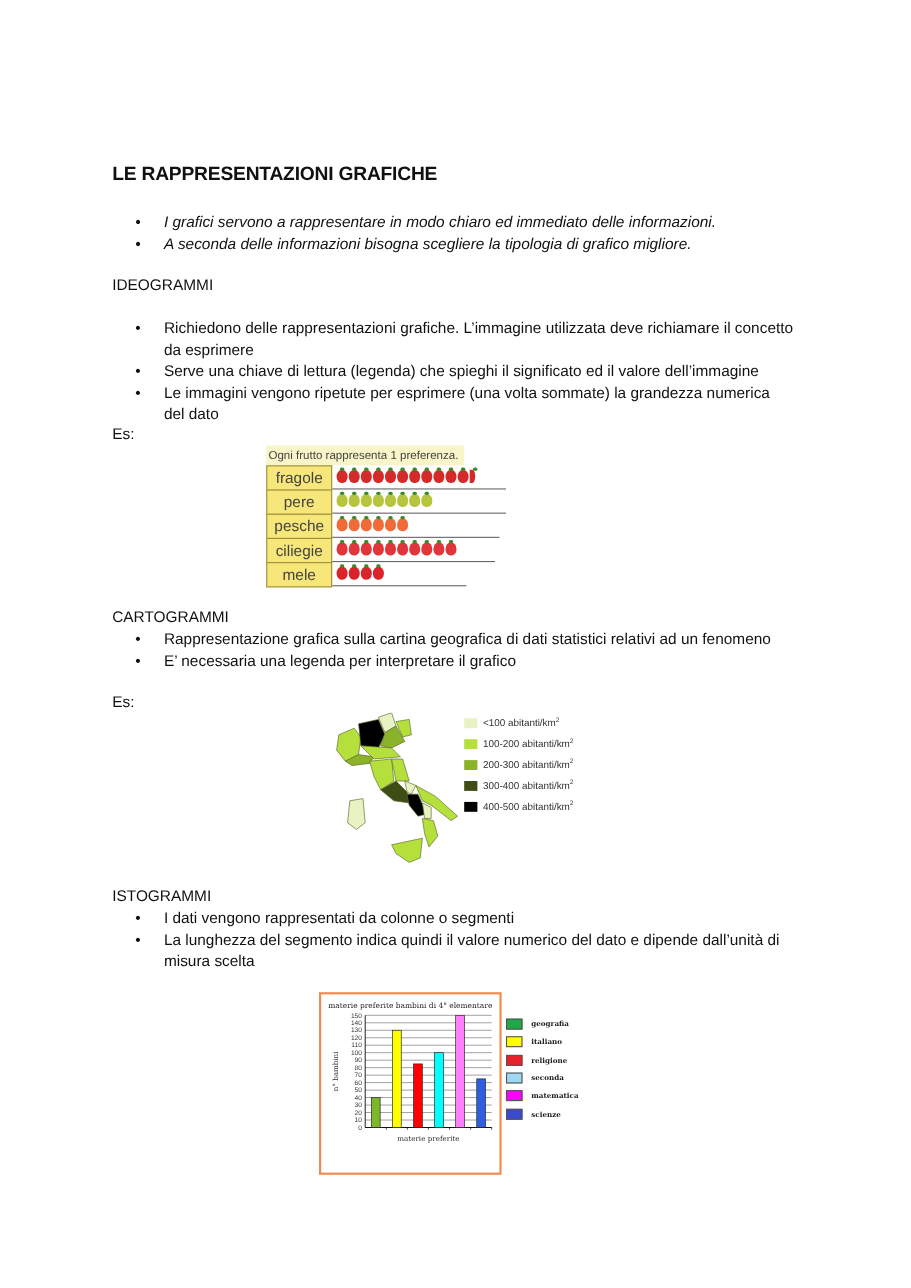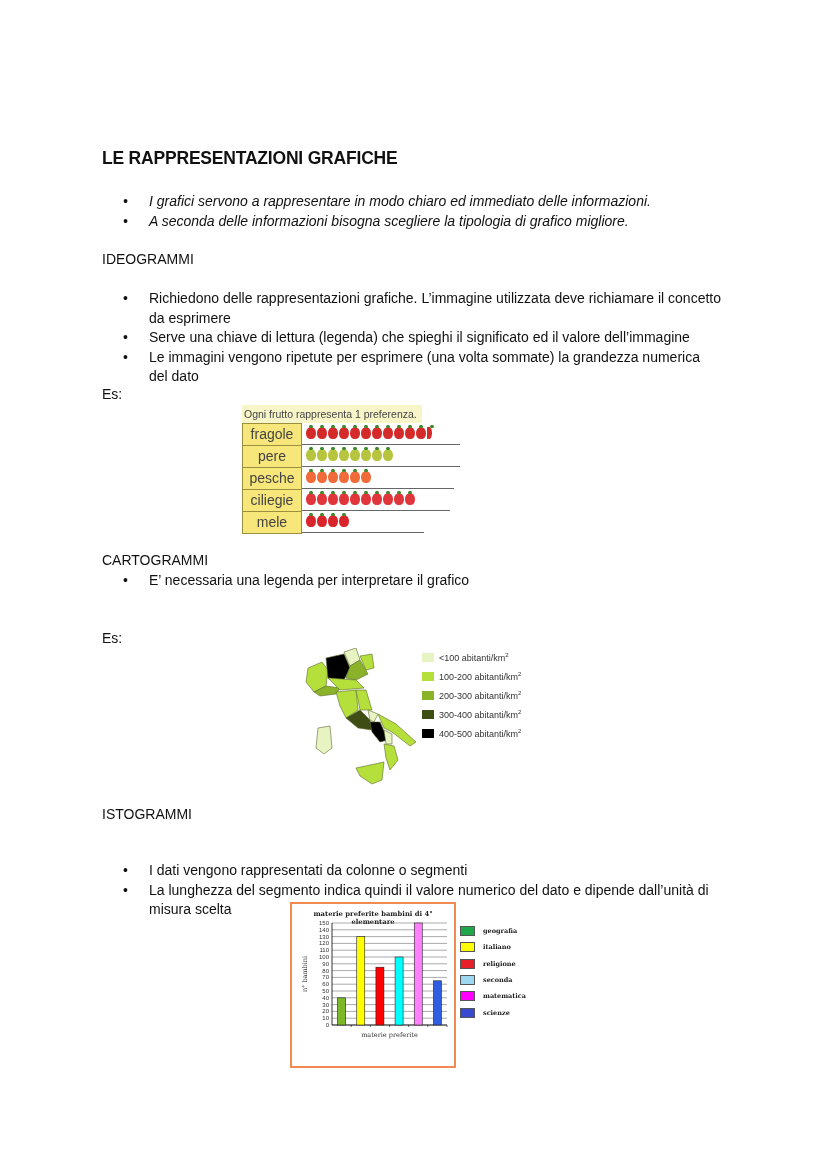--- a/index.html
+++ b/index.html
@@ -22,21 +22,21 @@
   .fruit::after { content:""; position:absolute; left:3px; top:-2px; width:4px; height:3px; background:#3a8a2a; border-radius:2px; }
 
   
   .map { position:absolute; left:300px; top:648px; width:240px; height:140px; }
   .legend-item { position:absolute; left:122px; display:flex; align-items:center; font-size:9px; color:#333; }
   .legend-sw { width:12px; height:9px; margin-right:5px; }
   .legend-item sup { font-size:6px; }
 
   
   .hist { position:absolute; left:290px; top:902px; width:166px; height:166px; border:2px solid #f08a50; background:#fff; box-sizing:border-box; }
-  .hist-title { position:absolute; left:0; top:6px; width:100%; text-align:center; font-family:"DejaVu Serif", serif; font-weight:bold; font-size:6.8px; color:#222; }
+  .hist-title { position:absolute; left:0; top:6px; width:100%; text-align:center; font-family:"DejaVu Serif", serif; font-weight:normal; font-size:6.8px; color:#222; }
   .hist-legend { position:absolute; left:170px; top:26px; }
   .hl-item { position:absolute; left:0; display:flex; align-items:center; font-family:"DejaVu Serif", serif; font-weight:bold; font-size:6.5px; color:#222; white-space:nowrap; }
   .hl-sw { width:13px; height:8px; margin-right:8px; border:0.5px solid #555; }
 </style>
 </head>
 <body>
 
 <h1>LE RAPPRESENTAZIONI GRAFICHE</h1>
 
 <ul style="left:102px; top:192px; width:640px;font-style:italic;">
@@ -123,20 +123,21 @@
           <span class="fruit" style="background: rgb(216, 36, 42);"></span>
           <span class="fruit" style="background: rgb(216, 36, 42);"></span>
         </div>
         <div class="ideo-line" style="top: 21px; width: 122px;"></div>
       </div>
     </div>
 </div>
 
 <div class="section" style="top:552px;">CARTOGRAMMI</div>
 <ul style="left:102px; top:571px; width:640px;">
+  <li>Rappresentazione grafica sulla cartina geografica di dati statistici relativi ad un fenomeno</li>
   <li>E’ necessaria una legenda per interpretare il grafico</li>
 </ul>
 <div class="es" style="top:630px;">Es:</div>
 
 <div class="map">
   <svg width="120" height="140" viewBox="0 0 120 140">
 
     <path d="M8 20 L22 14 L28 22 L26 38 L14 44 L6 34 Z" fill="#b5e03c" stroke="#5a6a2a" stroke-width="0.6"></path>
     <path d="M26 10 L44 6 L50 20 L44 32 L28 30 Z" fill="#000" stroke="#5a6a2a" stroke-width="0.6"></path>
     <path d="M44 4 L56 0 L60 12 L50 18 Z" fill="#e8f3c4" stroke="#5a6a2a" stroke-width="0.6"></path>
@@ -174,21 +175,21 @@
         <span>300-400 abitanti/km<sup>2</sup></span>
       </div>
       <div class="legend-item" style="top: 80px;">
         <span class="legend-sw" style="background: rgb(0, 0, 0);"></span>
         <span>400-500 abitanti/km<sup>2</sup></span>
       </div>
     </div>
 </div>
 
 <div class="section" style="top:806px;">ISTOGRAMMI</div>
-<ul style="left:102px; top:825px; width:640px;margin-top:36px;">
+<ul style="left:102px; top:825px; width:640px;">
   <li>I dati vengono rappresentati da colonne o segmenti</li>
   <li>La lunghezza del segmento indica quindi il valore numerico del dato e dipende dall’unità di misura scelta</li>
 </ul>
 
 <div class="hist">
   <div class="hist-title">materie preferite bambini di 4° elementare</div>
   <svg id="hist-svg" width="162" height="162" style="position:absolute;left:0;top:0;">
       <line x1="40" x2="155" y1="121" y2="121" stroke="#555" stroke-width="0.5"></line>
       <text x="37" y="123" text-anchor="end" font-size="6" font-family="Liberation Sans, sans-serif" fill="#333">0</text>
       <line x1="40" x2="155" y1="114.2" y2="114.2" stroke="#555" stroke-width="0.5"></line>

